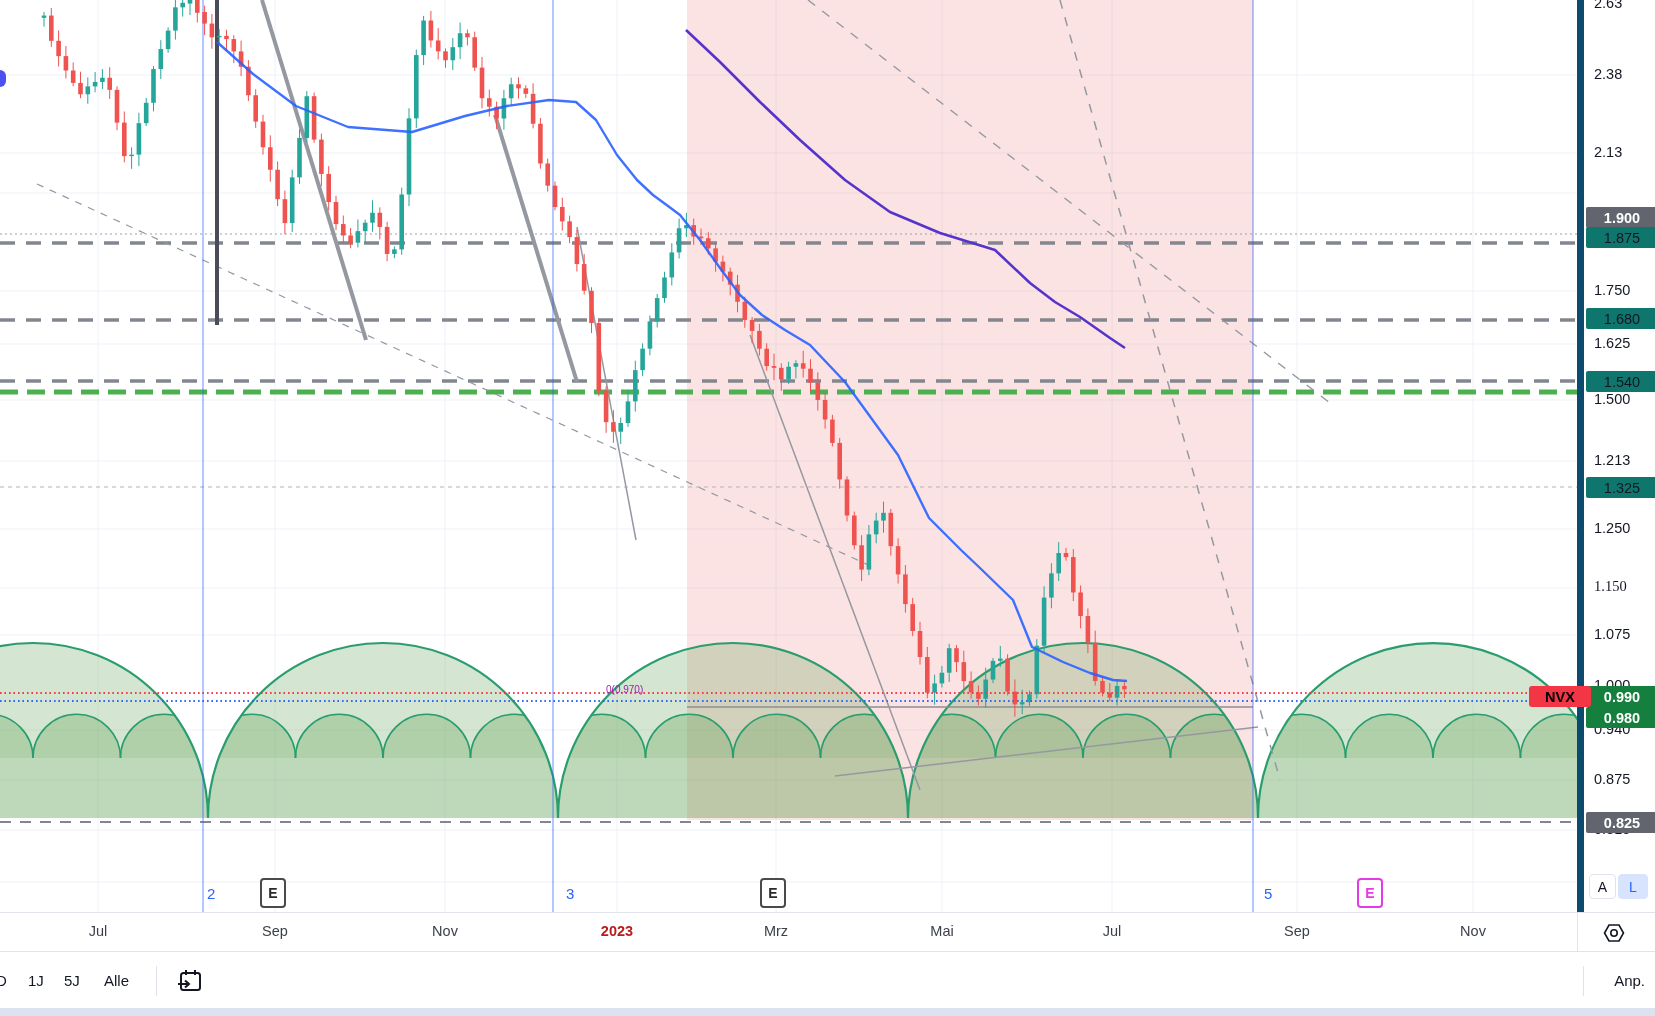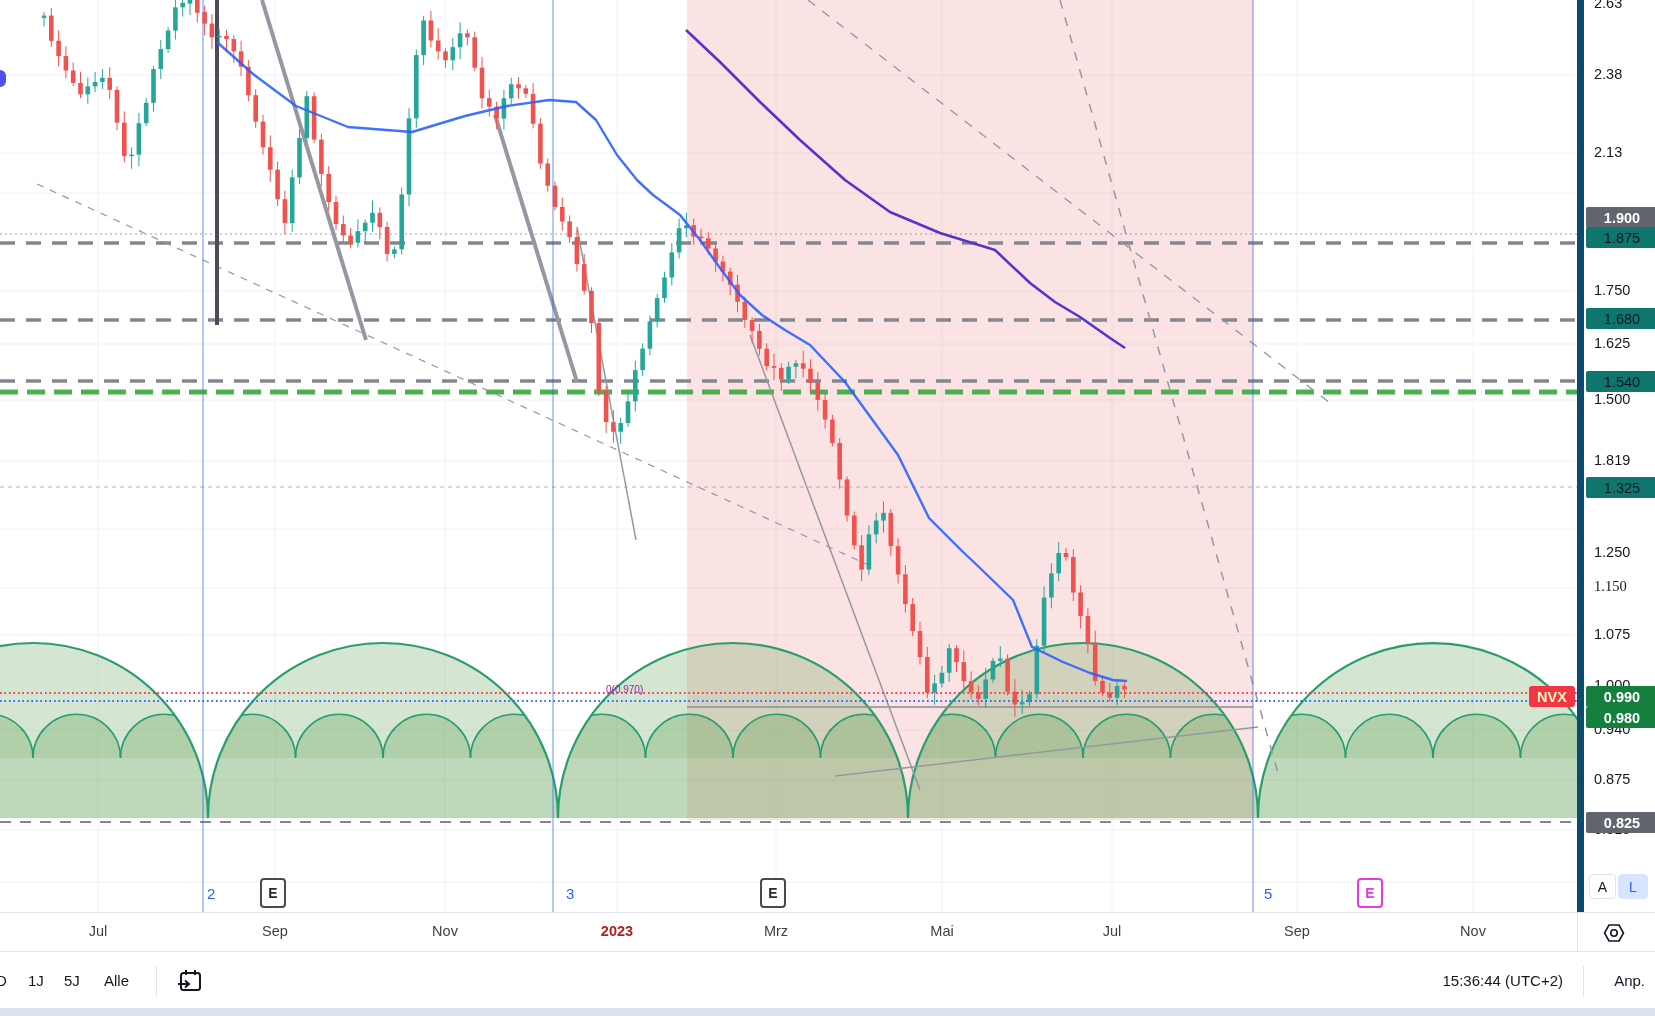--- a/index.html
+++ b/index.html
@@ -4,21 +4,21 @@
 <style>
   html,body{margin:0;padding:0;background:#fff;}
   #app{position:relative;width:1655px;height:1016px;font-family:"Liberation Sans",sans-serif;overflow:hidden;background:#fff;color:#131722;}
   #plot{position:absolute;left:0;top:0;}
   .tick{position:absolute;left:10px;font-size:14.5px;color:#131722;}
   .badge{position:absolute;left:2px;width:72px;height:21px;border-radius:2px;font-size:14.5px;font-weight:700;display:flex;align-items:center;justify-content:center;}
   .badge.light{background:#0f766e;color:#131722;font-weight:400;}
   .badge.dark{background:#62656e;color:#fff;}
   .badge.red{background:#15803d;color:#fff;}
   #axis{position:absolute;left:1577px;top:0;width:78px;height:912px;background:#fff;border-left:7px solid #0c4a6e;}
-  #nvx-badge{position:absolute;left:1529px;top:686px;width:46px;height:21px;background:#f23645;color:#fef9c3;font-weight:700;font-size:14.5px;border-radius:3px;display:flex;align-items:center;justify-content:center;}
+  #nvx-badge{position:absolute;left:1529px;top:686px;width:62px;height:21px;background:#f23645;color:#000000;font-weight:700;font-size:14.5px;border-radius:3px;display:flex;align-items:center;justify-content:center;}
   #timeaxis{position:absolute;left:0;top:912px;width:1655px;height:39px;background:#fff;border-top:1px solid #e0e3eb;}
   .month{position:absolute;top:10px;transform:translateX(-50%);font-size:14.5px;color:#3c4049;}
   .month.year{color:#b91c1c;font-weight:700;}
   #ta-sep{position:absolute;left:1577px;top:0;height:39px;border-left:1px solid #e0e3eb;}
   .cyc-num{position:absolute;top:-28px;font-size:15px;color:#2962ff;}
   .e-badge{position:absolute;transform:translateX(-50%);width:22px;height:26px;background:#fff;border:2px solid #4a4a4a;border-radius:4px;color:#2a2a2a;font-weight:700;font-size:14px;display:flex;align-items:center;justify-content:center;}
   .e-badge.pink{border-color:#e53ae5;color:#e53ae5;}
   .float-btn{position:absolute;height:23px;border-radius:4px;font-size:14px;display:flex;align-items:center;justify-content:center;}
   #btn-a{left:1589px;top:874px;width:25px;background:#fff;border:1px solid #e0e3eb;color:#131722;}
   #btn-l{left:1618px;top:874px;width:28px;background:#d8e4fd;color:#2962ff;border:1px solid #d8e4fd;}
@@ -421,22 +421,22 @@
 
 <div id="fib-zero-label">0(0.970)</div>
 
 <div id="axis">
       <div class="tick" style="top: -4.72361px;">2.63</div>
       <div class="tick" style="top: 65.6942px;">2.38</div>
       <div class="tick" style="top: 143.934px;">2.13</div>
       <div class="tick" style="top: 282.471px;">1.750</div>
       <div class="tick" style="top: 334.717px;">1.625</div>
       <div class="tick" style="top: 391.147px;">1.500</div>
-      <div class="tick" style="top: 452.49px;">1.819</div>
-      <div class="tick" style="top: 519.684px; margin-top: 24px;">1.250</div>
+      <div class="tick" style="top: 452.49px;">1.213</div>
+      <div class="tick" style="top: 519.684px;">1.250</div>
       <div class="tick" style="top: 578.468px; font-family: Liberation Serif, serif;">1.150</div>
       <div class="tick" style="top: 626.014px;">1.075</div>
       <div class="tick" style="top: 677px;">1.000</div>
       <div class="tick" style="top: 720.622px;">0.940</div>
       <div class="tick" style="top: 771.14px;">0.875</div>
       <div class="tick" style="top: 821.22px;">0.815</div>
       <div class="badge dark" style="top: 207px;">1.900</div>
       <div class="badge light" style="top: 227px;">1.875</div>
       <div class="badge light" style="top: 308px;">1.680</div>
       <div class="badge light" style="top: 371px;">1.540</div>
@@ -472,21 +472,20 @@
     </div>
 
 <div id="toolbar">
   <div id="tb-div1"></div>
   <svg style="position:absolute;left:176px;top:16px" width="28" height="26" viewBox="0 0 28 26">
     <rect x="5" y="5" width="19" height="17" rx="2.5" fill="none" stroke="#131722" stroke-width="2"></rect>
     <line x1="10" y1="2" x2="10" y2="7" stroke="#131722" stroke-width="2"></line>
     <line x1="19" y1="2" x2="19" y2="7" stroke="#131722" stroke-width="2"></line>
     <path d="M2 16 h10 M9 12.5 l4 3.5 -4 3.5" fill="none" stroke="#131722" stroke-width="2"></path>
   </svg>
-  <div class="tb-item" id="tb-clock" style="right:92px">15:36:44 (UTC+2)</div>
   <div id="tb-div2"></div>
   <div class="tb-item" style="right:10px">Anp.</div>
 <div class="tb-item tb-range" style="left: -4px;">D</div>
       <div class="tb-item tb-range" style="left: 28px;">1J</div>
       <div class="tb-item tb-range" style="left: 64px;">5J</div>
       <div class="tb-item tb-range" style="left: 104px;">Alle</div>
     </div>
 
 <div id="bottom-strip"></div>
 

